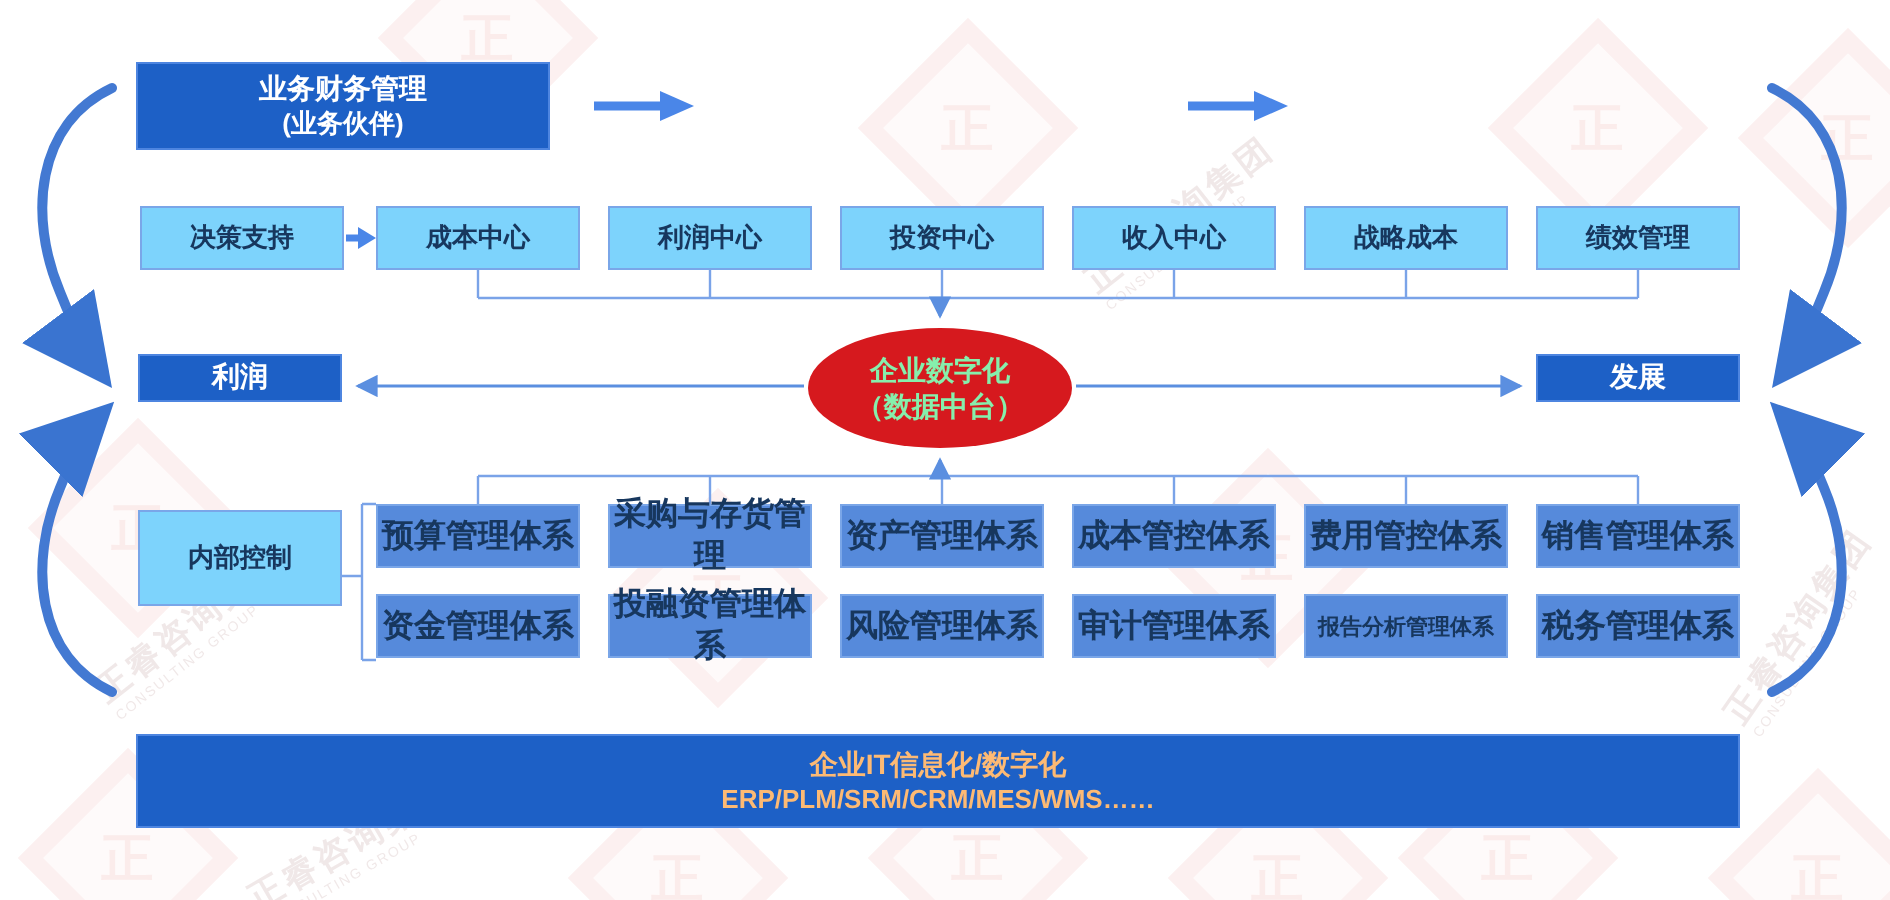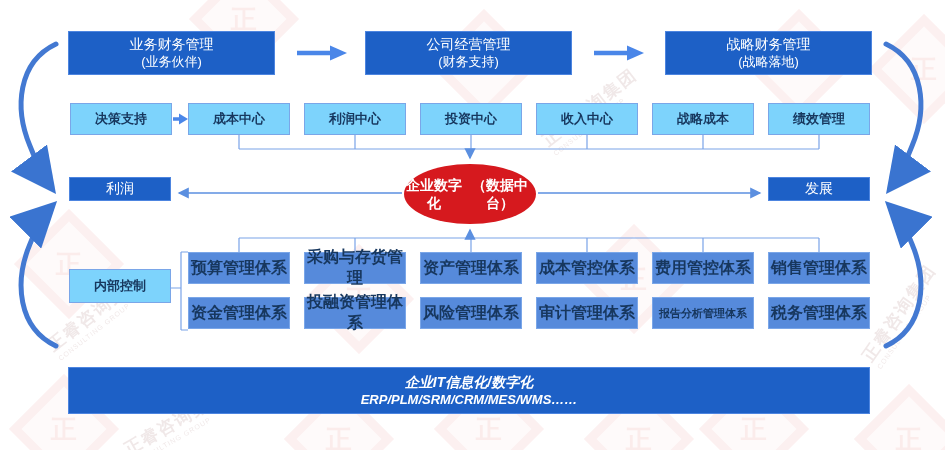--- a/index.html
+++ b/index.html
@@ -4,38 +4,38 @@
 <style>
   html,body{margin:0;padding:0;background:#ffffff;}
   .stage{
     position:relative;width:945px;height:450px;overflow:hidden;
     font-family:"Liberation Sans","DejaVu Sans",sans-serif;
     background:#ffffff;
   }
   .lines{position:absolute;left:0;top:0;width:945px;height:450px;pointer-events:none;}
   .box{position:absolute;display:flex;flex-direction:column;align-items:center;justify-content:center;
        text-align:center;box-sizing:border-box;}
-  .dark{background:#1d60c6;color:#ffffff;font-weight:normal;border:1px solid #higher;
+  .dark{background:#1d60c6;color:#ffffff;font-weight:bold;border:1px solid #higher;
         border:1px solid #4d85e0;}
   .dark .t1{font-size:14px;line-height:1.35;}
   .dark .t2{font-size:13px;line-height:1.3;}
   .mbox{background:#7dd3fc;color:#17375e;font-weight:bold;font-size:13px;
         border:1px solid #7aa6e8;width:102px;height:32px;}
   .gbox{background:#568adb;color:#17375e;font-weight:bold;font-size:16px;
         border:1px solid #7aa6e8;width:102px;height:32px;}
   .side{width:102px;height:24px;font-size:14px;}
   .hub{
     position:absolute;left:404px;top:164px;width:132px;height:60px;border-radius:50%;
-    background:#d6191e;color:#ffffff;font-weight:bold;font-size:14px;line-height:1.32;
-    display:flex;flex-direction:row;align-items:center;justify-content:center;text-align:center;
+    background:#d6191e;color:#86efac;font-weight:bold;font-size:14px;line-height:1.32;
+    display:flex;flex-direction:column;align-items:center;justify-content:center;text-align:center;
   }
   .banner{
     position:absolute;left:68px;top:367px;width:802px;height:47px;background:#1d60c6;
-    border:1px solid #4d85e0;color:#ffffff;display:flex;flex-direction:column;
-    align-items:center;justify-content:center;box-sizing:border-box;font-style:italic;
+    border:1px solid #4d85e0;color:#fdba74;display:flex;flex-direction:column;
+    align-items:center;justify-content:center;box-sizing:border-box;
   }
   .banner .b1{font-size:14px;font-weight:bold;line-height:1.35;}
   .banner .b2{font-size:13px;font-weight:bold;line-height:1.3;}
   .wm{position:absolute;width:60px;height:60px;transform:rotate(45deg);
       border:9px solid rgba(228,120,110,0.07);background:rgba(240,150,140,0.045);
       display:flex;align-items:center;justify-content:center;}
   .wm span{transform:rotate(-45deg);font-size:26px;color:rgba(228,120,110,0.10);font-weight:bold;}
   .wmt{position:absolute;color:rgba(160,110,110,0.16);font-weight:bold;font-size:17px;
        letter-spacing:2px;white-space:nowrap;}
   .wmt small{display:block;font-size:7px;letter-spacing:1px;font-weight:normal;}
@@ -146,45 +146,37 @@
       <path d="M56,346 C18,328 14,282 30,244 C38,224 44,214 50,208" marker-end="url(#arcArrow)"></path>
       <path d="M886,44 C924,62 928,108 912,146 C904,166 898,178 892,186" marker-end="url(#arcArrow)"></path>
       <path d="M886,346 C924,328 928,282 912,244 C904,224 898,214 892,208" marker-end="url(#arcArrow)"></path>
     </g>
   </svg>
 
   <div class="box dark" style="left:68px;top:31px;width:207px;height:44px">
     <div class="t1">业务财务管理</div>
     <div class="t2">(业务伙伴)</div>
   </div>
-  <div class="box dark" style="left:365px;top:31px;width:207px;height:44px">
-    <div class="t1">公司经营管理</div>
-    <div class="t2">(财务支持)</div>
-  </div>
-  <div class="box dark" style="left:665px;top:31px;width:207px;height:44px">
-    <div class="t1">战略财务管理</div>
-    <div class="t2">(战略落地)</div>
-  </div>
 
   <div class="box mbox" style="left:70px;top:103px">决策支持</div>
   <div class="box mbox" style="left:188px;top:103px">成本中心</div>
   <div class="box mbox" style="left:304px;top:103px">利润中心</div>
   <div class="box mbox" style="left:420px;top:103px">投资中心</div>
   <div class="box mbox" style="left:536px;top:103px">收入中心</div>
   <div class="box mbox" style="left:652px;top:103px">战略成本</div>
   <div class="box mbox" style="left:768px;top:103px">绩效管理</div>
 
   <div class="box dark side" style="left:69px;top:177px">利润</div>
   <div class="box dark side" style="left:768px;top:177px">发展</div>
   <div class="hub">
     <div>企业数字化</div>
     <div>（数据中台）</div>
   </div>
 
-  <div class="box mbox" style="left:69px;top:269px;height:34px">内部控制</div>
+  <div class="box mbox" style="left:69px;top:255px;height:48px">内部控制</div>
 
   <div class="box gbox" style="left:188px;top:252px">预算管理体系</div>
   <div class="box gbox" style="left:304px;top:252px">采购与存货管理</div>
   <div class="box gbox" style="left:420px;top:252px">资产管理体系</div>
   <div class="box gbox" style="left:536px;top:252px">成本管控体系</div>
   <div class="box gbox" style="left:652px;top:252px">费用管控体系</div>
   <div class="box gbox" style="left:768px;top:252px">销售管理体系</div>
 
   <div class="box gbox" style="left:188px;top:297px">资金管理体系</div>
   <div class="box gbox" style="left:304px;top:297px">投融资管理体系</div>

